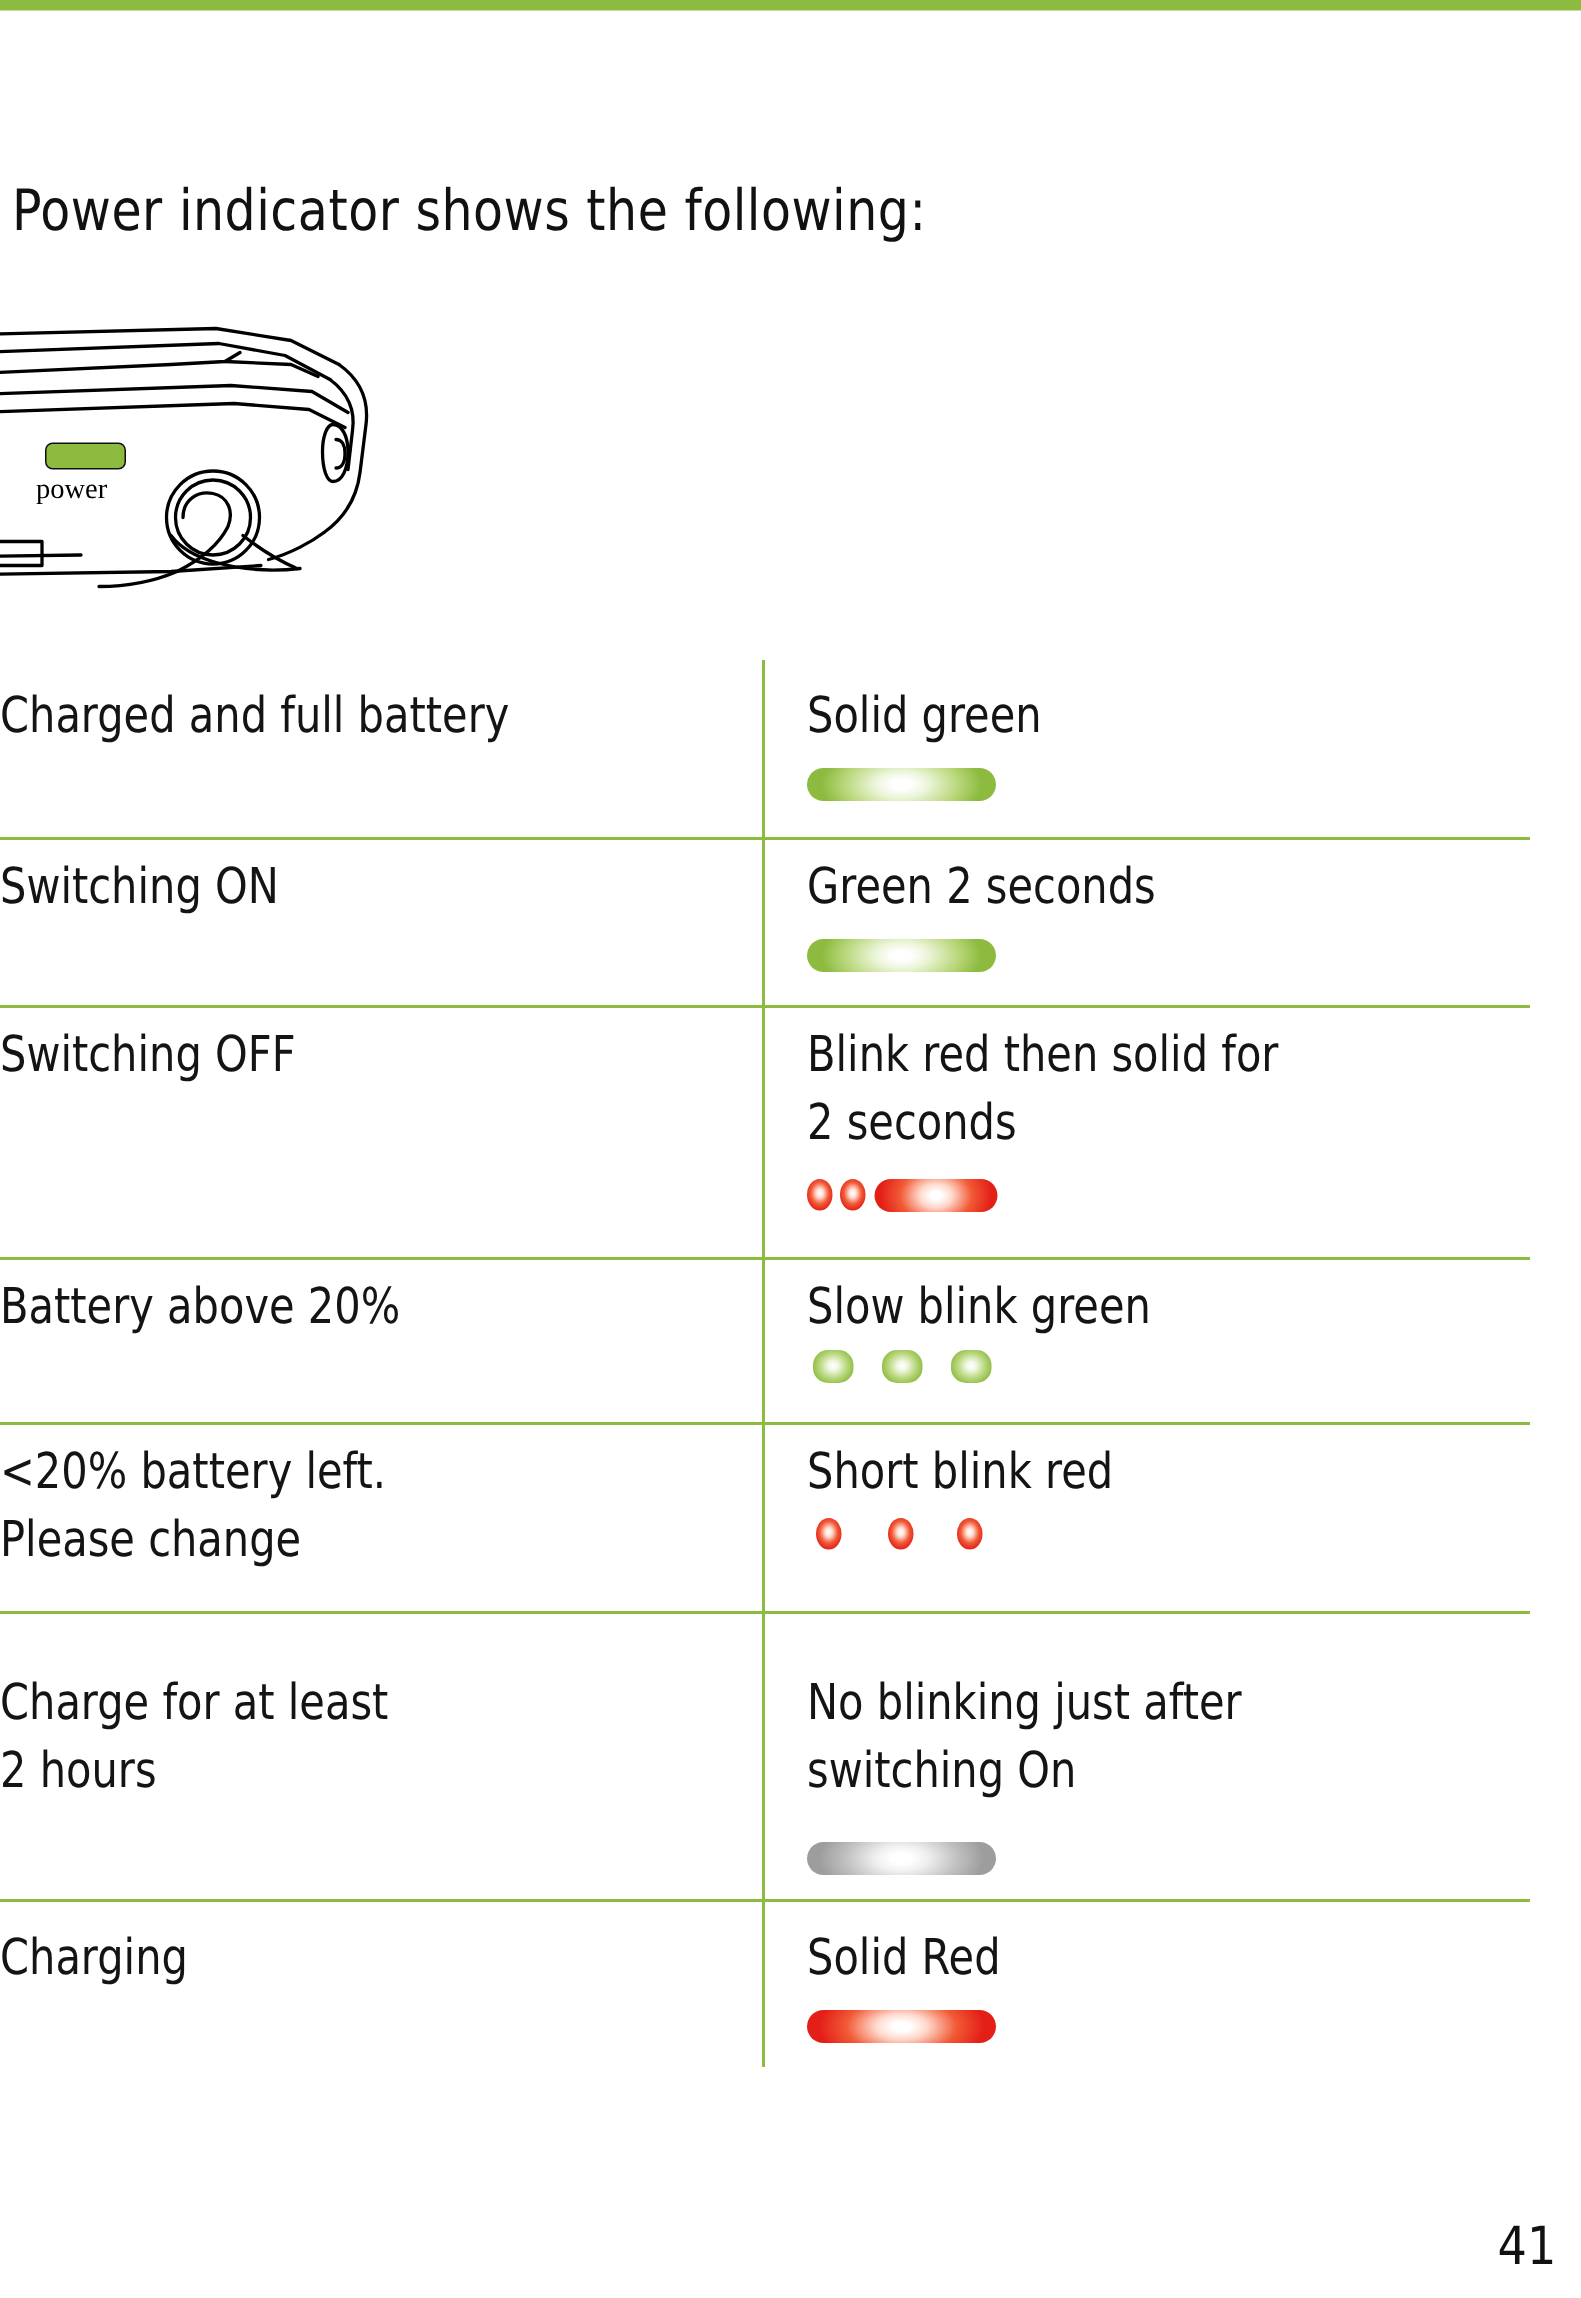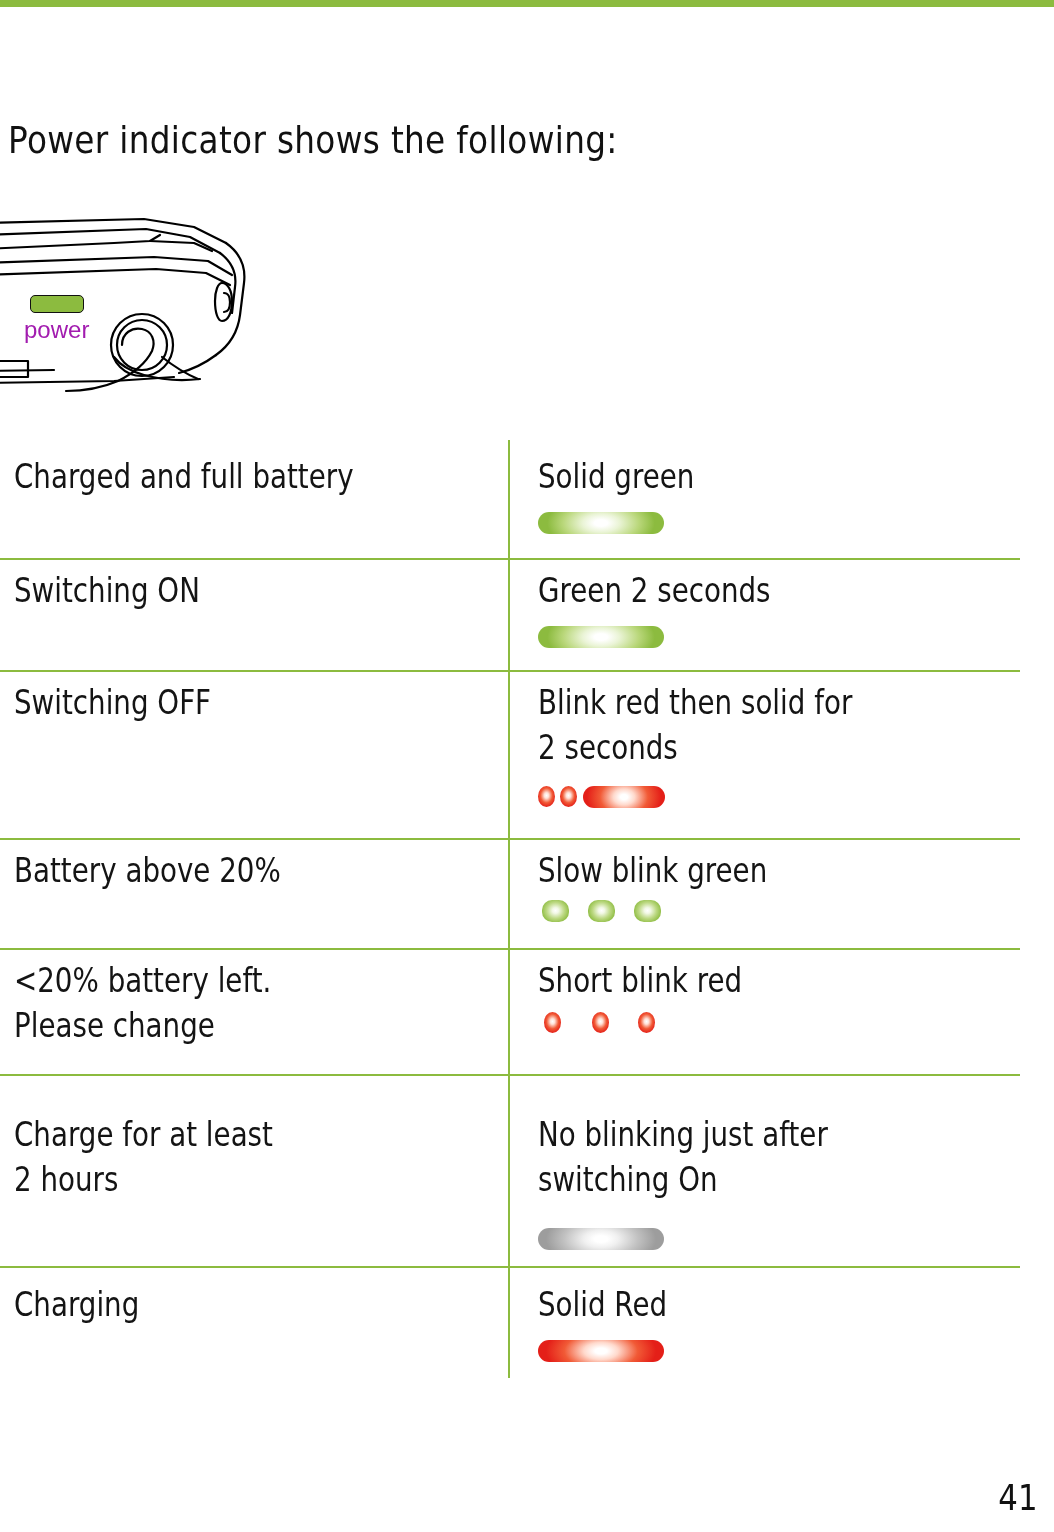--- a/index.html
+++ b/index.html
@@ -48,23 +48,23 @@
     top: 205px;
     left: -6px;
     width: 300px;
     height: 190px;
   }
   .illustration svg { display: block; }
   .device-led-label {
     position: absolute;
     left: 24px;
     top: 316px;
-    font-size: 24px;
-    font-family: Liberation Sans, sans-serif;
-    color: #a21caf;
+    font-size: 19px;
+    font-family: Liberation Serif, serif;
+    color: #000000;
     letter-spacing: 0px;
   }
 
   
   .table {
     position: absolute;
     top: 440px;
     left: 0;
     width: 1054px;
   }
@@ -81,21 +81,21 @@
     width: 2px;
     background: #8cbb3f;
   }
   .row {
     position: absolute;
     left: 0;
     width: 1054px;
   }
   .cell-left {
     position: absolute;
-    left: 14px;
+    left: 0;
     top: 0;
     width: 494px;
   }
   .cell-right {
     position: absolute;
     left: 538px;
     top: 0;
     width: 500px;
   }
   .celltext {

